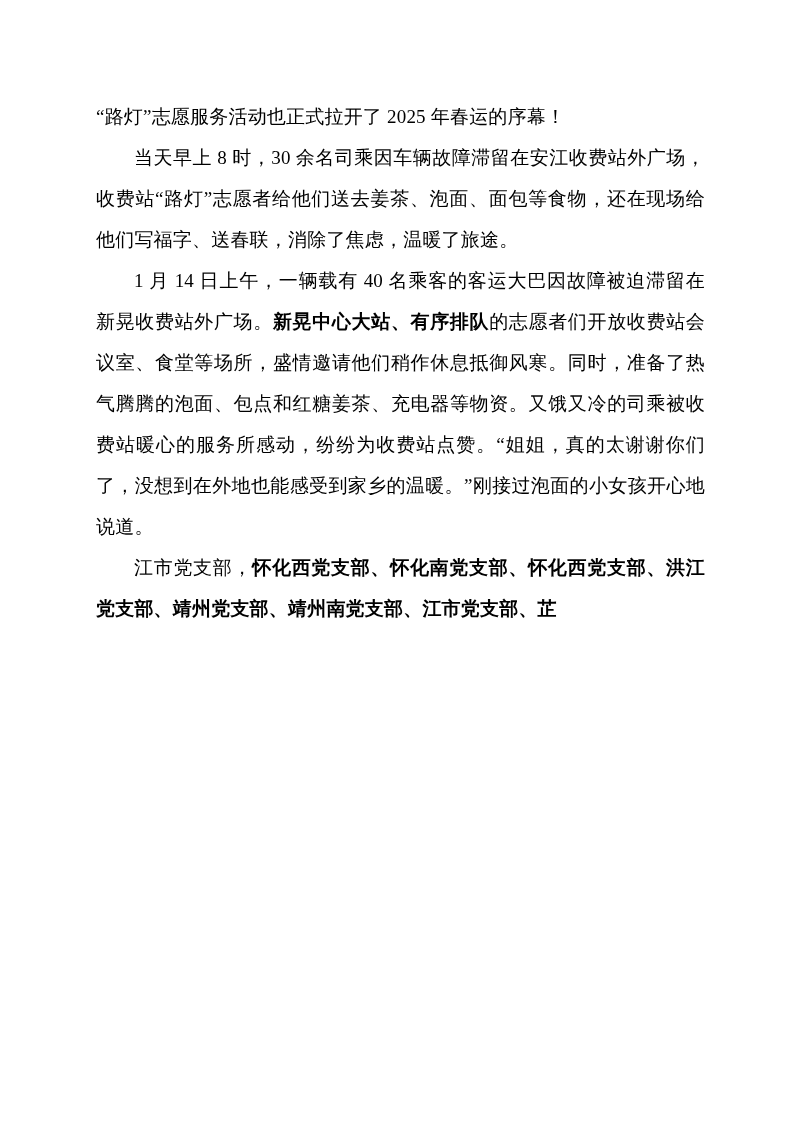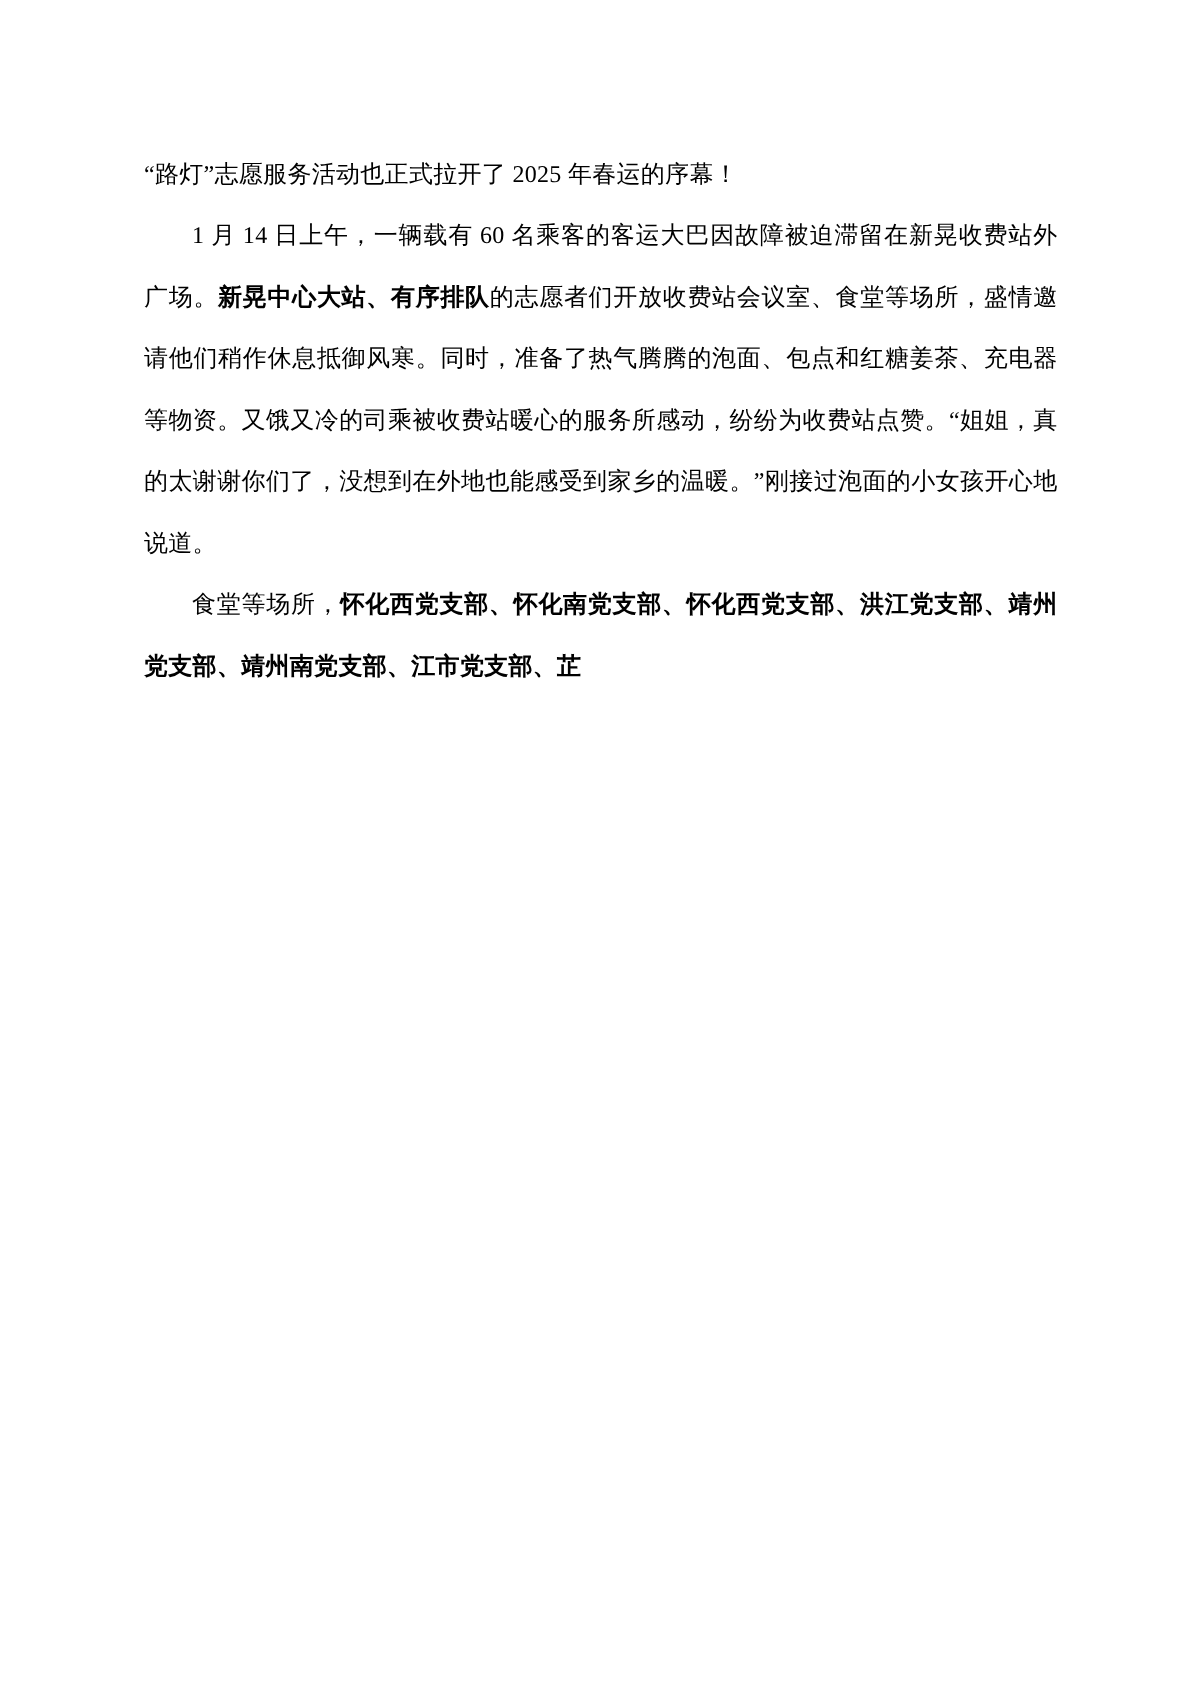--- a/index.html
+++ b/index.html
@@ -16,21 +16,21 @@
   }
   .page {
     position: relative;
     width: 793px;
     height: 1122px;
     background: #ffffff;
     box-sizing: border-box;
     padding: 96px 88px 80px 96px;
   }
   .doc-body {
-    font-size: 16px;
+    font-size: 19px;
     line-height: 41px;
     text-align: justify;
     text-justify: inter-ideograph;
     letter-spacing: 0.2px;
   }
   .para {
     margin: 0;
     text-indent: 0;
   }
   .para.indent {
@@ -39,16 +39,17 @@
   .bold {
     font-weight: bold;
   }
 </style>
 </head>
 <body>
 
 <div class="page">
   <div class="doc-body" id="doc-body">
       <p class="para"><span>“路灯”志愿服务活动也正式拉开了 2025 年春运的序幕！</span></p>
-      <p class="para indent"><span>1 月 14 日上午，一辆载有 60 名乘客的客运大巴因故障被迫滞留在新晃收费站外广场。</span><span class="bold">新晃中心大站、有序排队</span><span>的志愿者们开放收费站会议室、食堂等场所，盛情邀请他们稍作休息抵御风寒。同时，准备了热气腾腾的泡面、包点和红糖姜茶、充电器等物资。又饿又冷的司乘被收费站暖心的服务所感动，纷纷为收费站点赞。“姐姐，真的太谢谢你们了，没想到在外地也能感受到家乡的温暖。”刚接过泡面的小女孩开心地说道。</span></p>
-      <p class="para indent"><span>食堂等场所，</span><span class="bold">怀化西党支部、怀化南党支部、怀化西党支部、洪江党支部、靖州党支部、靖州南党支部、江市党支部、芷</span></p>
+      <p class="para indent"><span>当天早上 8 时，30 余名司乘因车辆故障滞留在安江收费站外广场，收费站“路灯”志愿者给他们送去姜茶、泡面、面包等食物，还在现场给他们写福字、送春联，消除了焦虑，温暖了旅途。</span></p>
+      <p class="para indent"><span>1 月 14 日上午，一辆载有 40 名乘客的客运大巴因故障被迫滞留在新晃收费站外广场。</span><span class="bold">新晃中心大站、有序排队</span><span>的志愿者们开放收费站会议室、食堂等场所，盛情邀请他们稍作休息抵御风寒。同时，准备了热气腾腾的泡面、包点和红糖姜茶、充电器等物资。又饿又冷的司乘被收费站暖心的服务所感动，纷纷为收费站点赞。“姐姐，真的太谢谢你们了，没想到在外地也能感受到家乡的温暖。”刚接过泡面的小女孩开心地说道。</span></p>
+      <p class="para indent"><span>江市党支部，</span><span class="bold">怀化西党支部、怀化南党支部、怀化西党支部、洪江党支部、靖州党支部、靖州南党支部、江市党支部、芷</span></p>
     </div>
 </div>
 
 </body></html>

